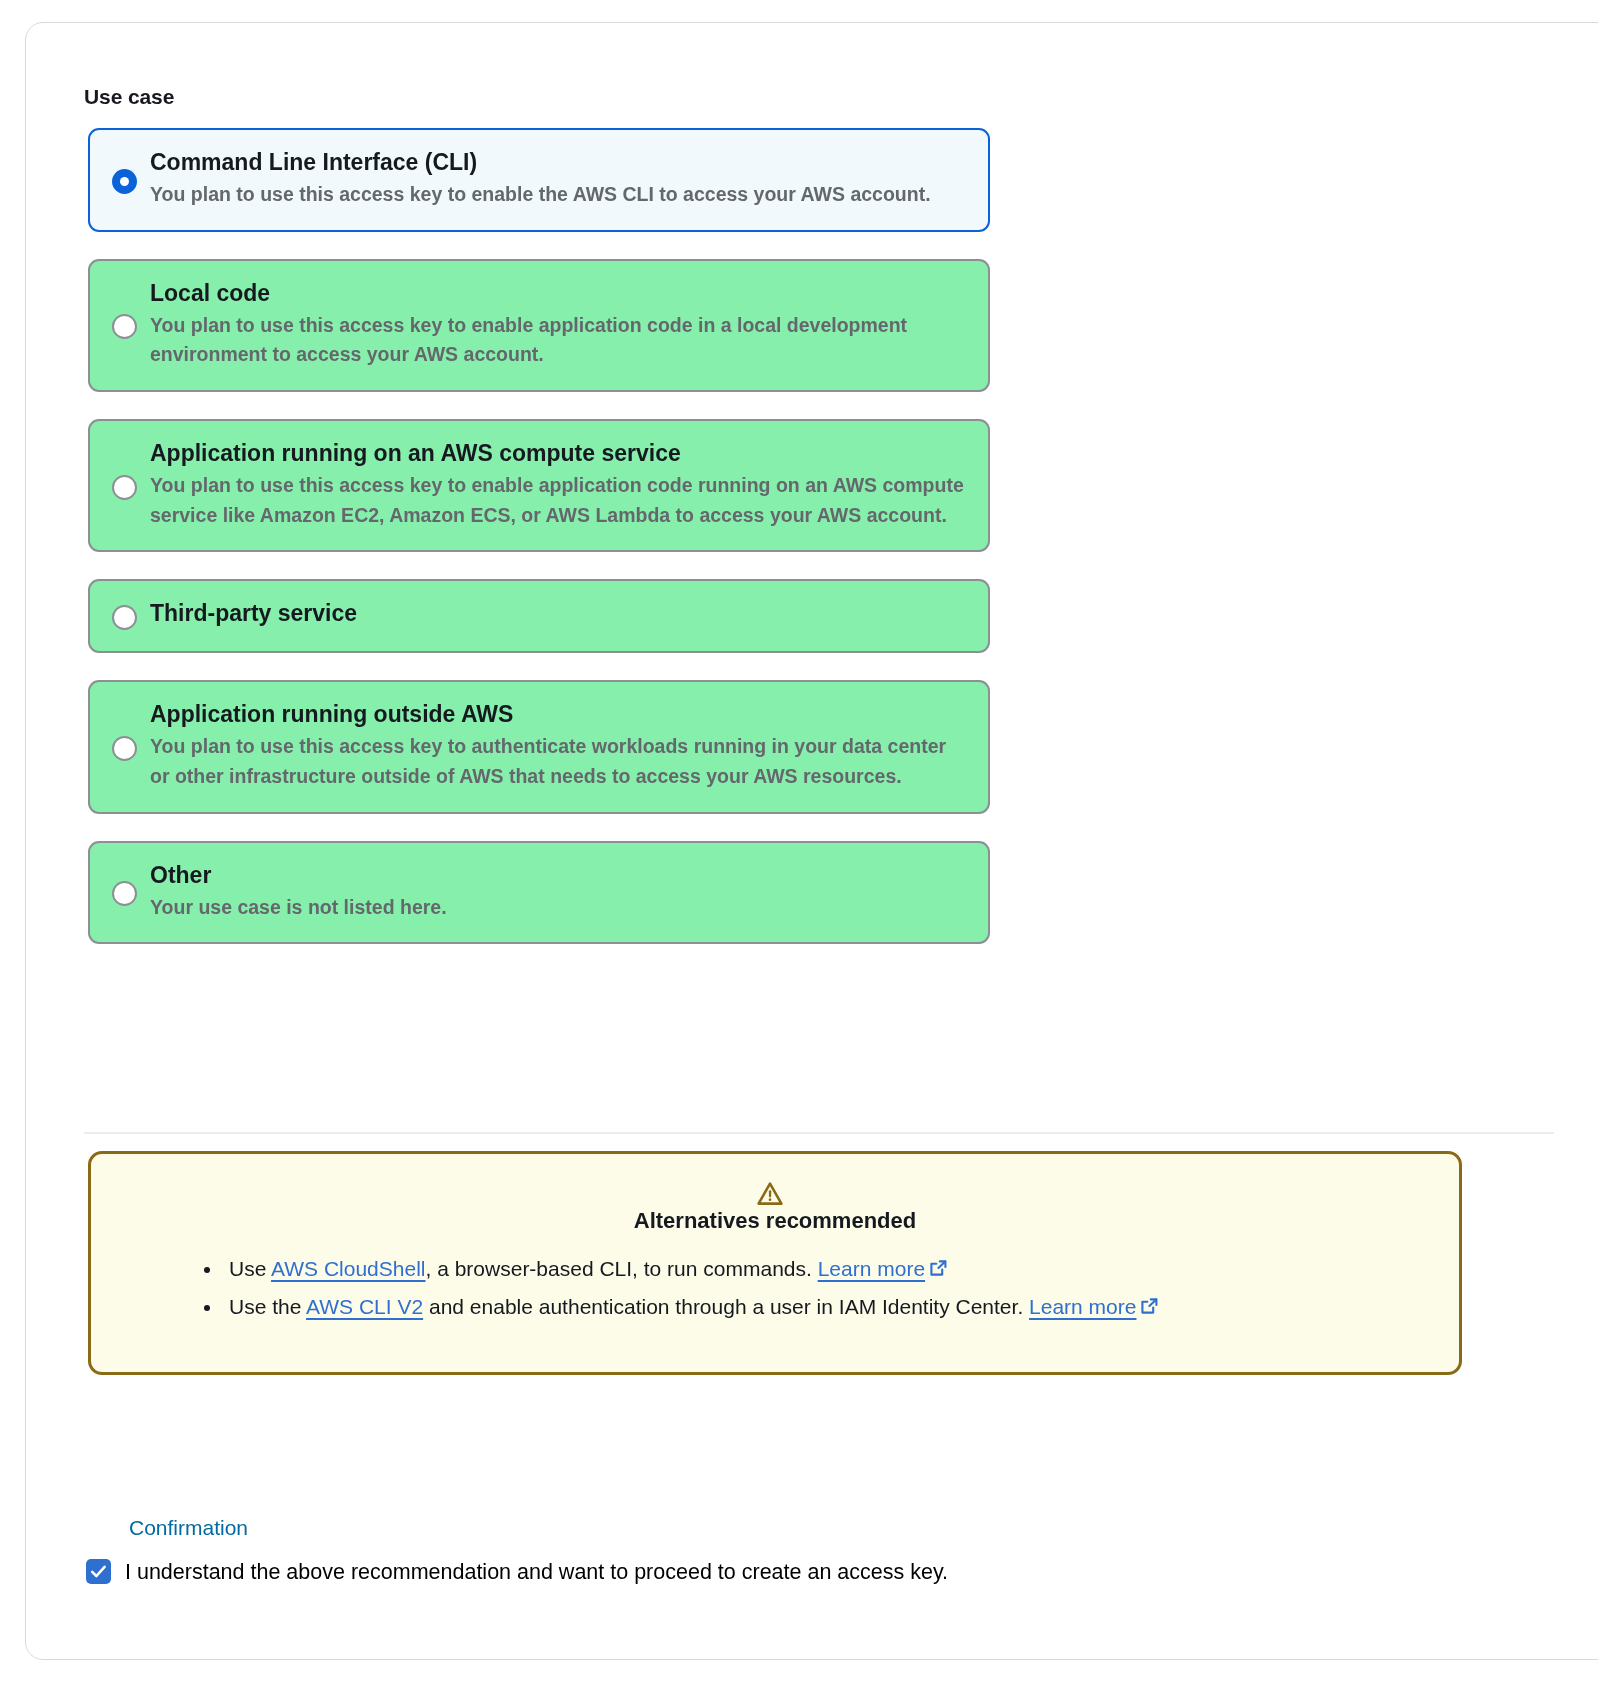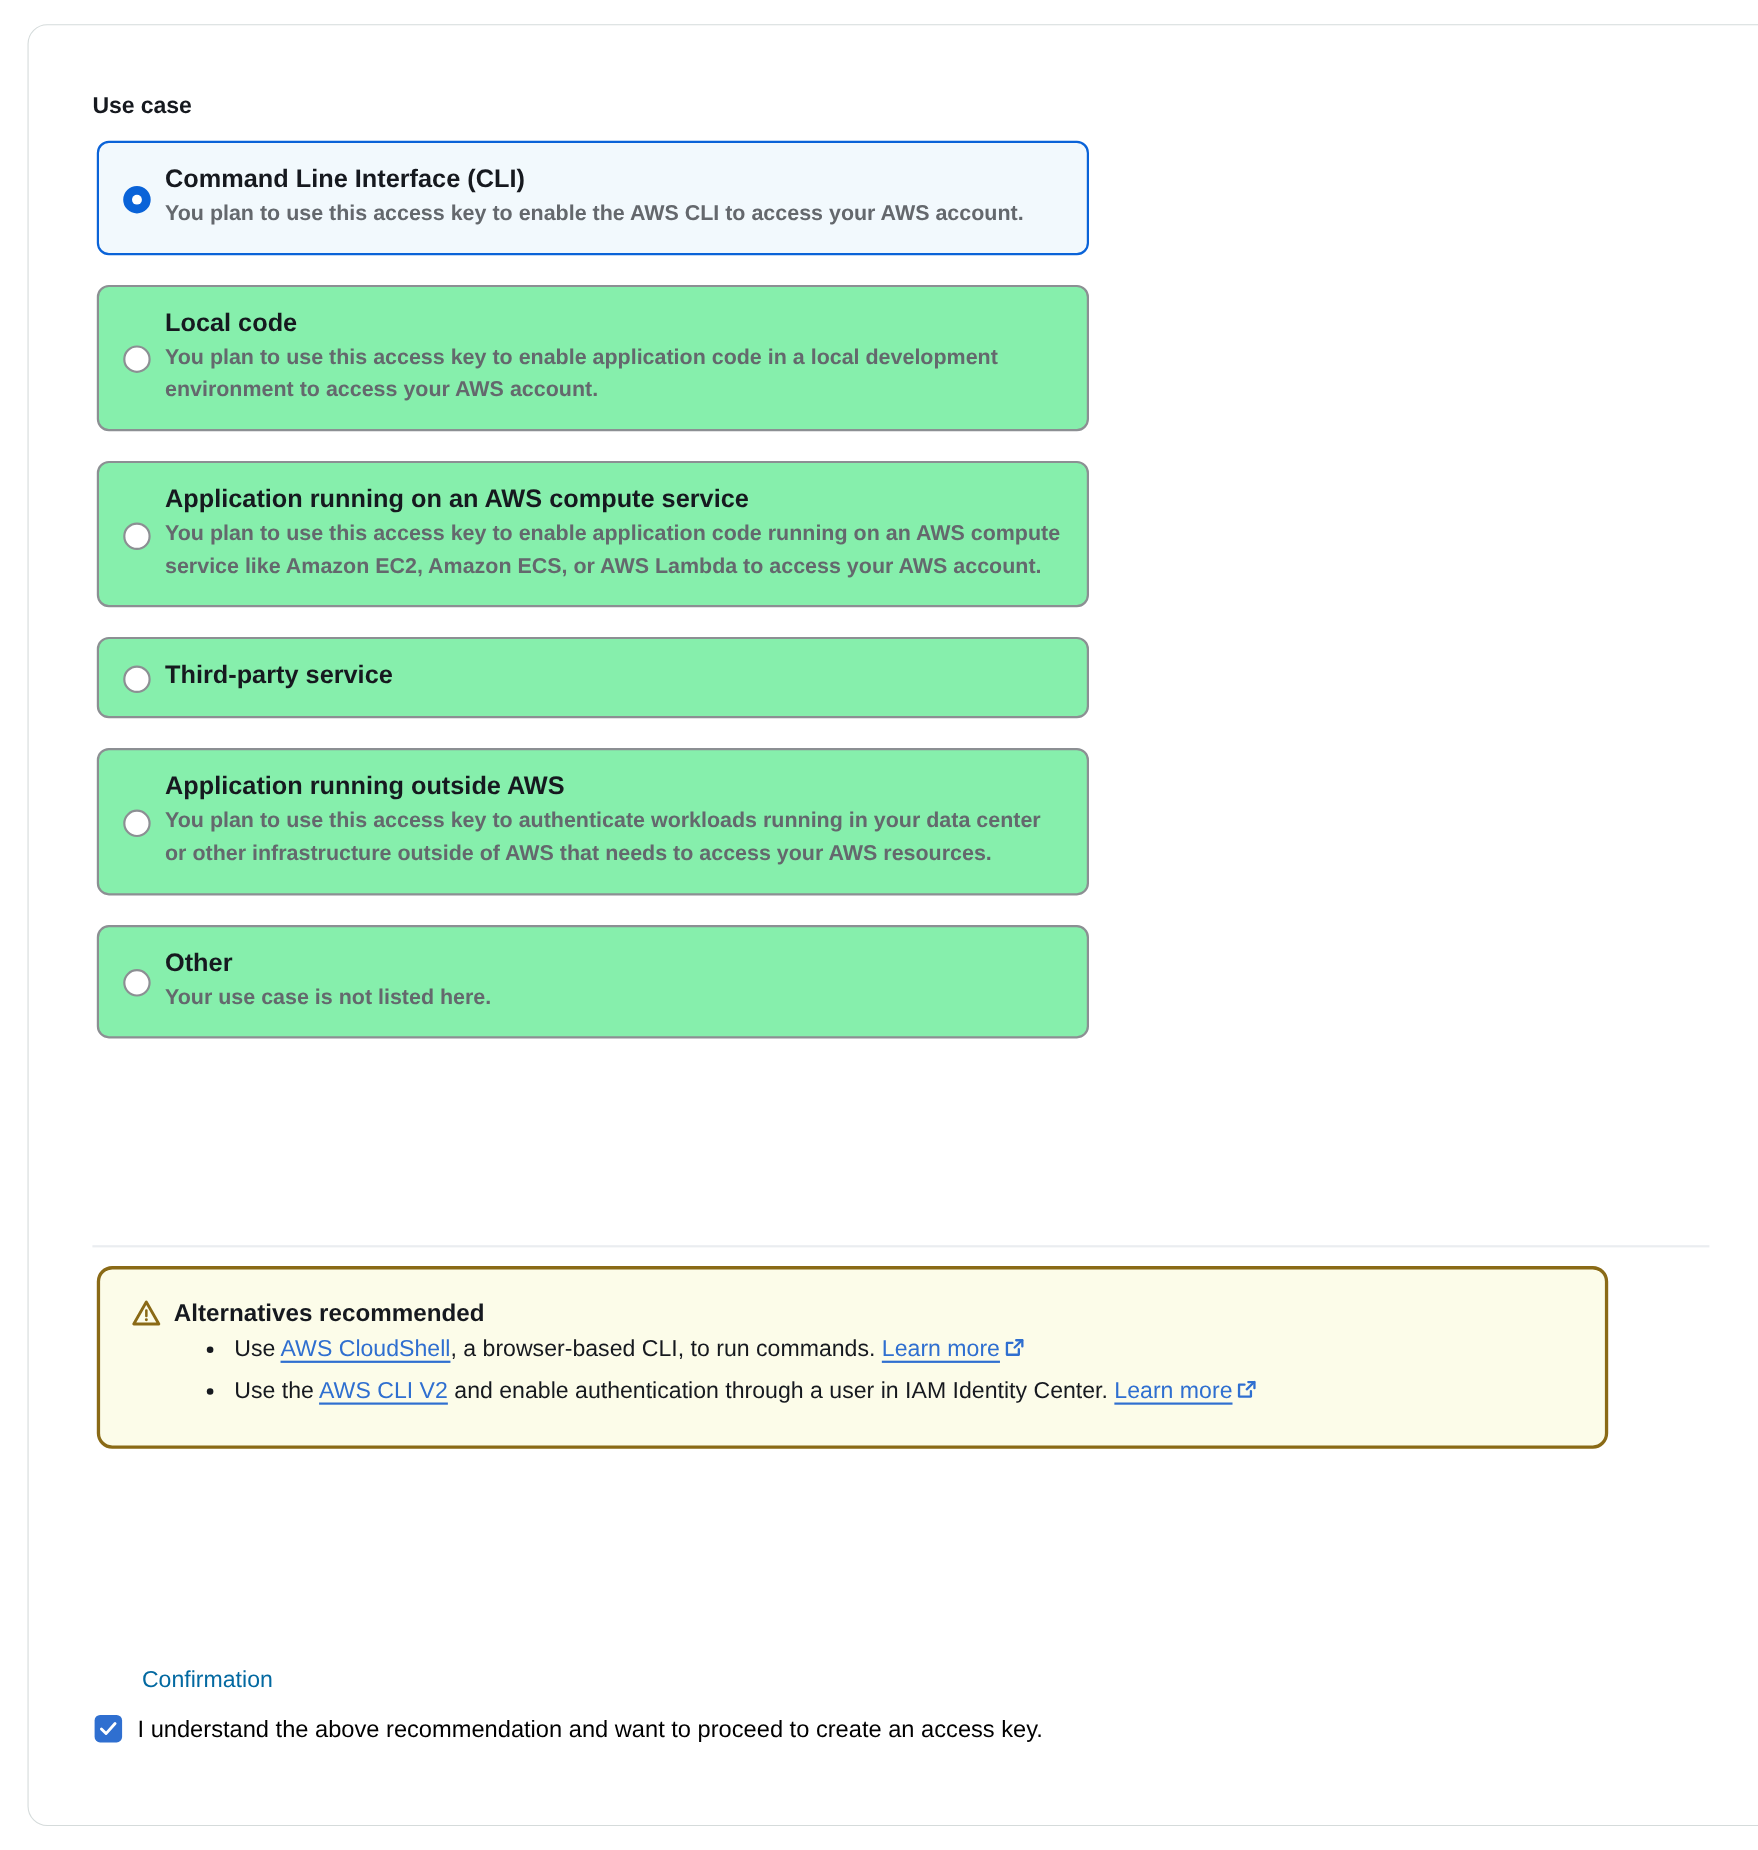--- a/index.html
+++ b/index.html
@@ -124,37 +124,38 @@
     width: 1374px;
     border: 3px solid #8a6a16;
     border-radius: 14px;
     background: #fcfce9;
     padding: 26px 28px 30px 28px;
   }
 
   .alert-head {
     display: flex;
     align-items: center;
-    margin-bottom: 0;
+    margin-bottom: 12px;
+    flex-direction: column;
   }
   .alert-icon {
     flex: 0 0 auto;
     width: 28px;
     height: 28px;
     margin-right: 11px;
     display: block;
   }
   .alert-title {
     font-size: 22px;
     font-weight: bold;
     color: #16191f;
   }
 
   .alert-list {
-    margin: 0;
+    margin: 16px;
     padding-left: 88px;
     list-style: disc;
   }
   .alert-list li {
     font-size: 21px;
     color: #16191f;
     line-height: 1.8;
     padding-left: 6px;
   }
 

